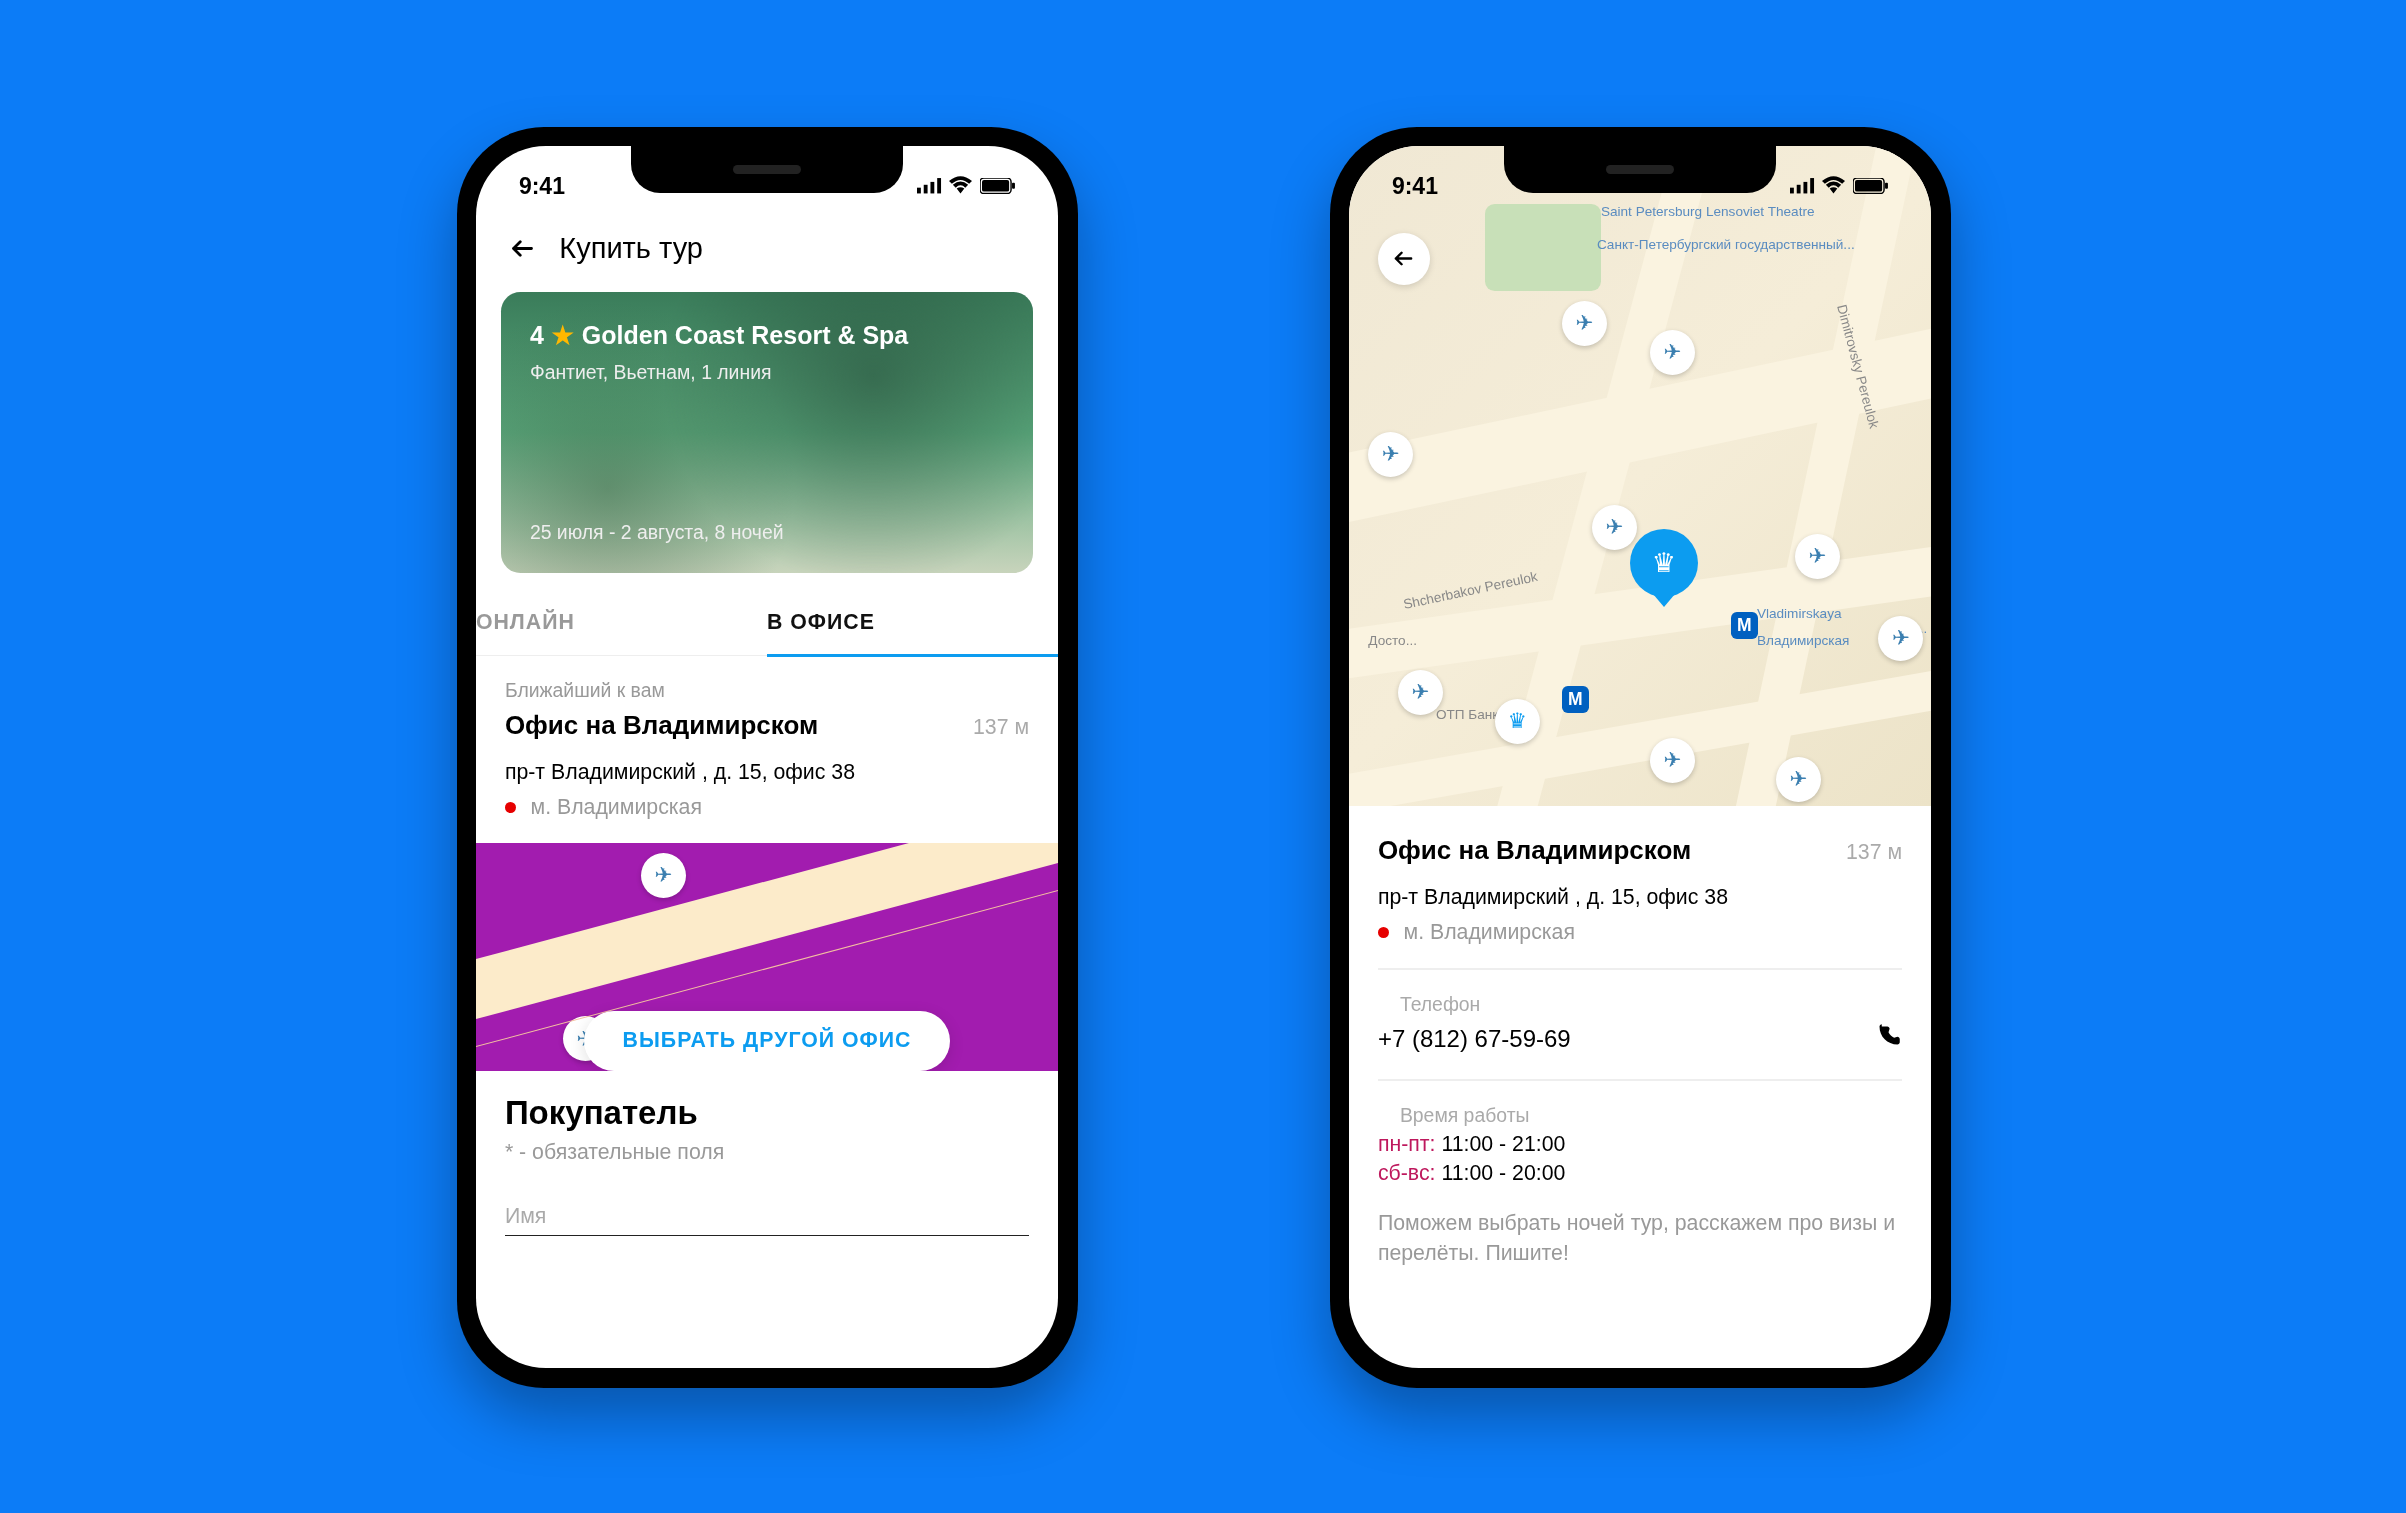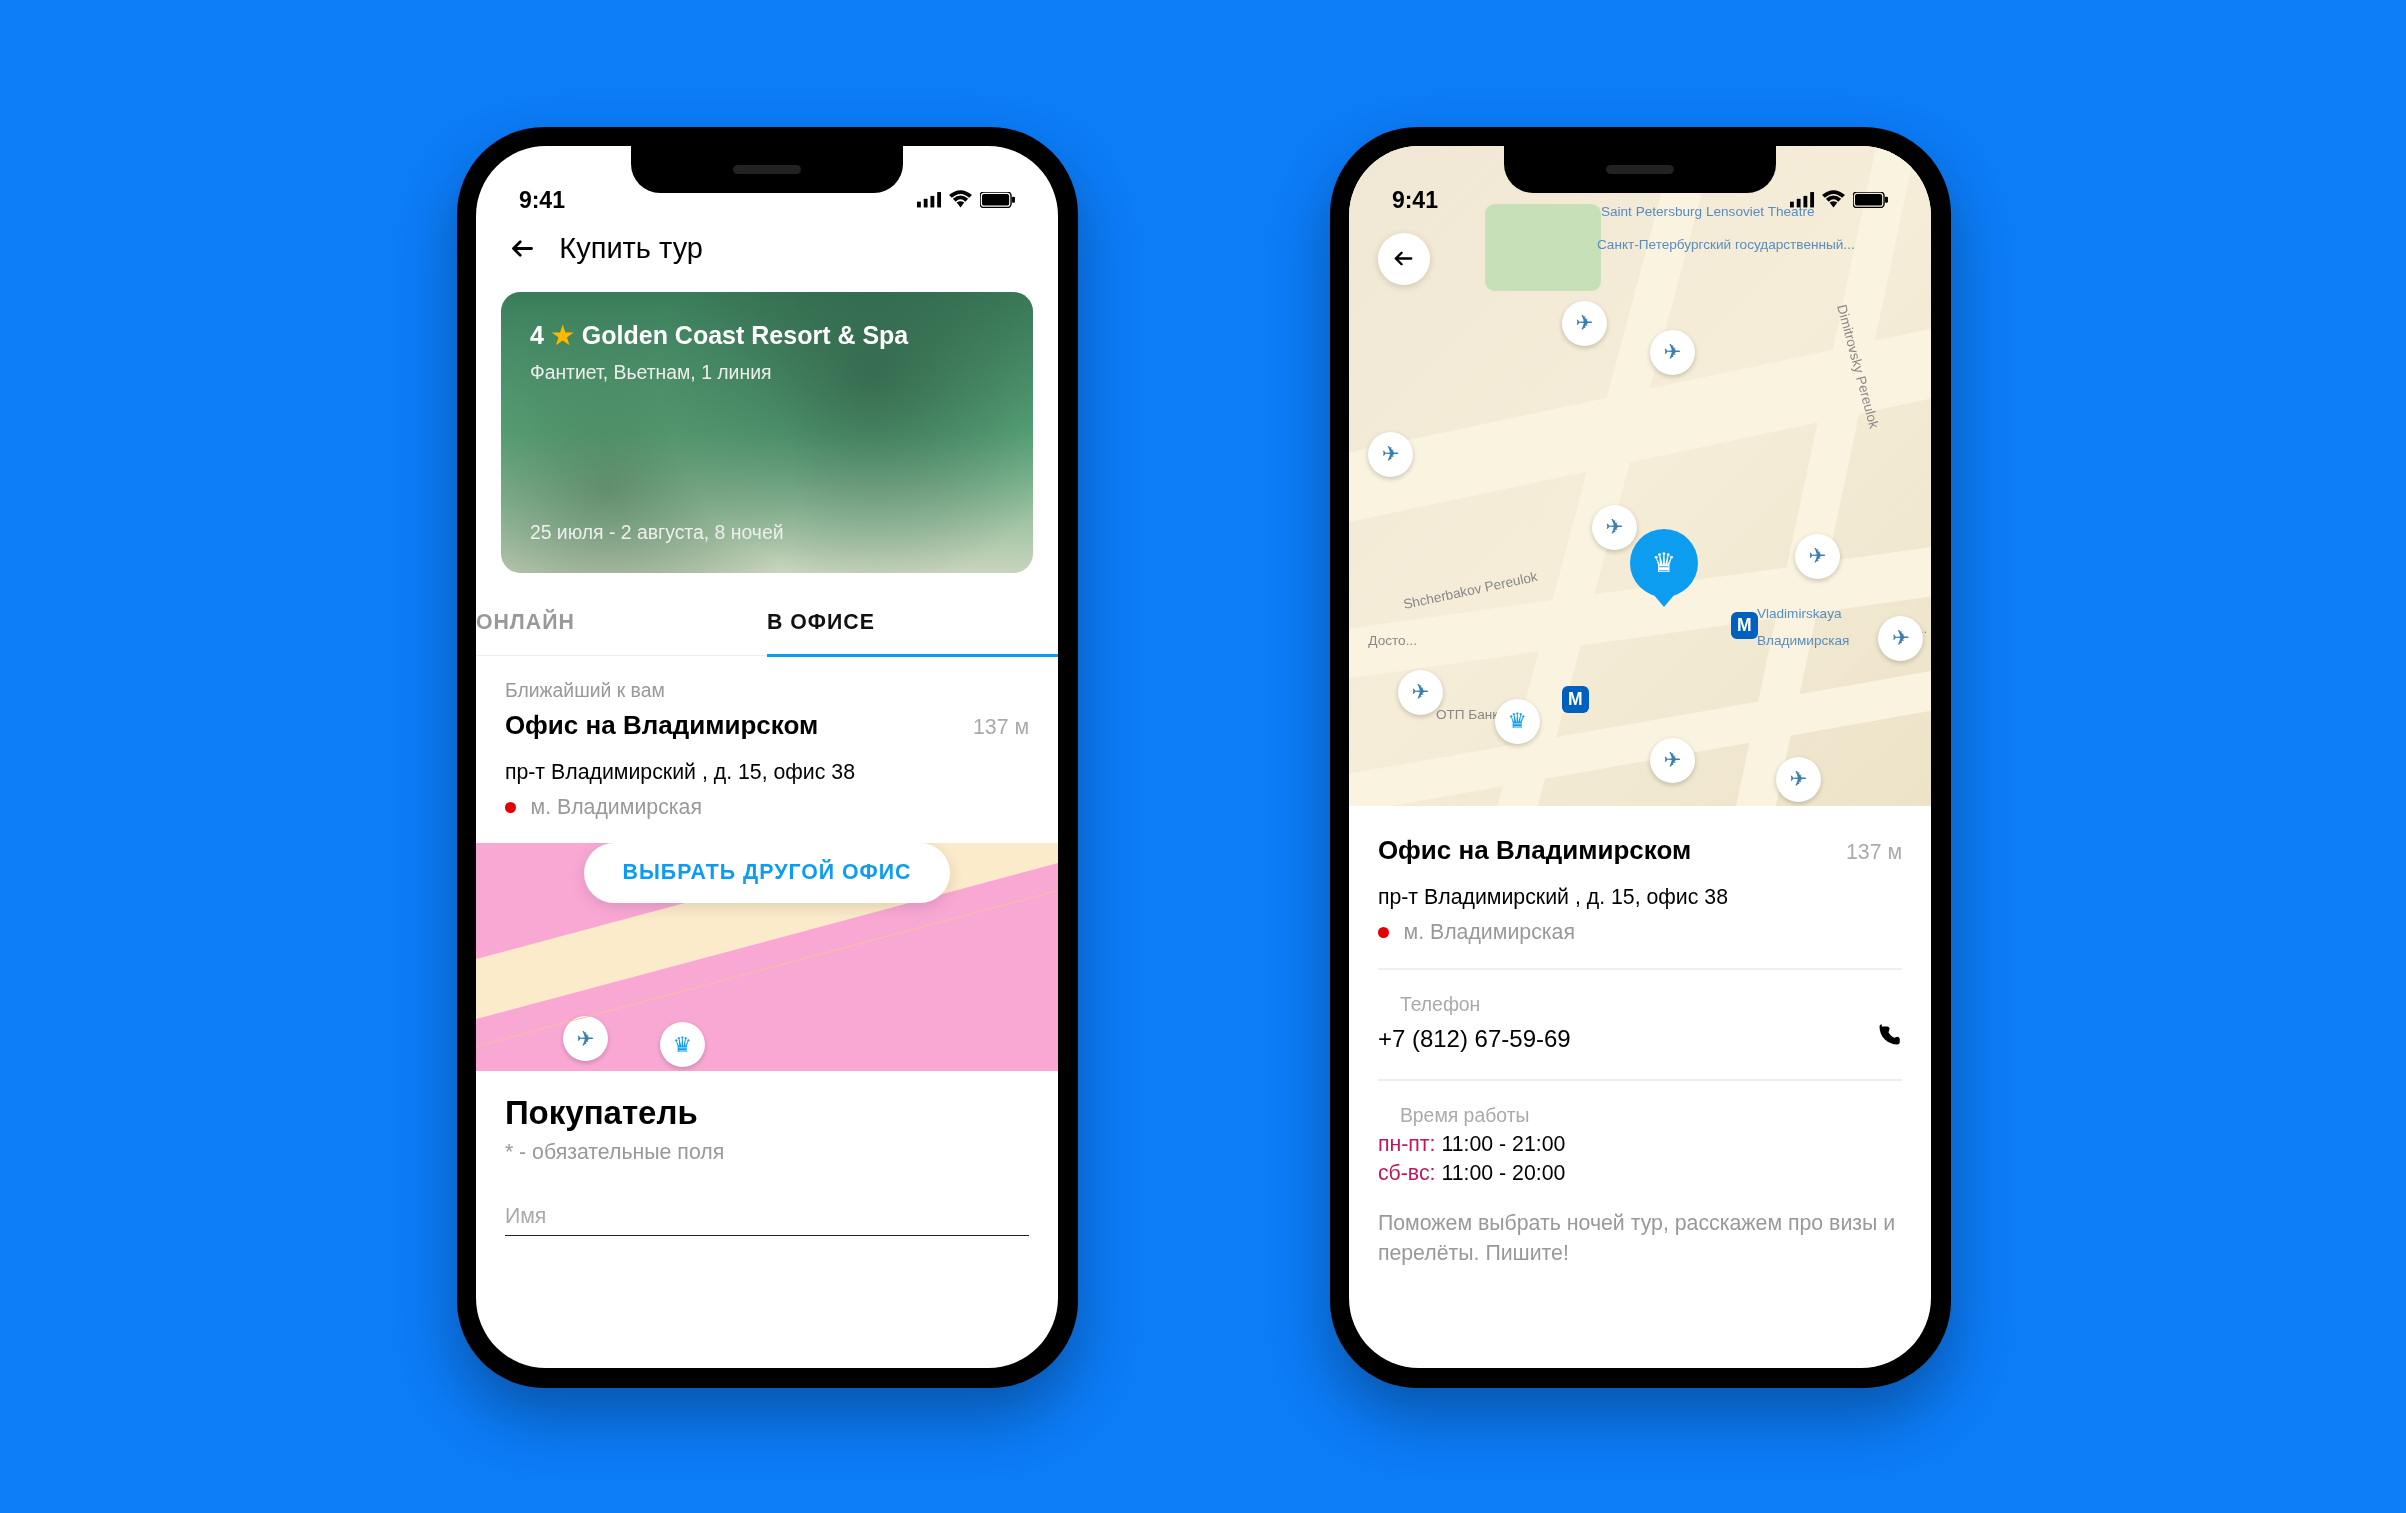--- a/index.html
+++ b/index.html
@@ -49,21 +49,21 @@
   width: 68px;
   height: 9.7px;
   background: #222;
   border-radius: 4.9px;
 }
 .statusbar {
   height: 68px;
   padding: 27px 43px 0;
   display: flex;
   justify-content: space-between;
-  align-items: flex-end;
+  align-items: flex-start;
   font-size: 23px;
   font-weight: 600;
 }
 .status-icons { display: flex; gap: 7.8px; align-items: center; }
 .header {
   display: flex;
   align-items: center;
   padding: 17.5px 29px;
   gap: 19.4px;
 }
@@ -144,24 +144,24 @@
 .metro {
   display: flex;
   align-items: center;
   gap: 14px;
   color: #999;
   font-size: 21.3px;
 }
 .metro-dot { width: 11.6px; height: 11.6px; background: #e60000; border-radius: 50%; }
 .map-strip {
   height: 228px;
-  background: #f9a8d4;
-  position: relative;
-  display: flex;
-  align-items: flex-start;
+  background: #a21caf;
+  position: relative;
+  display: flex;
+  align-items: flex-end;
   justify-content: center;
   overflow: hidden;
 }
 .map-strip::before, .map-strip::after {
   content: "";
   position: absolute;
   width: 200%;
   height: 58px;
   transform: rotate(-15deg);
 }

